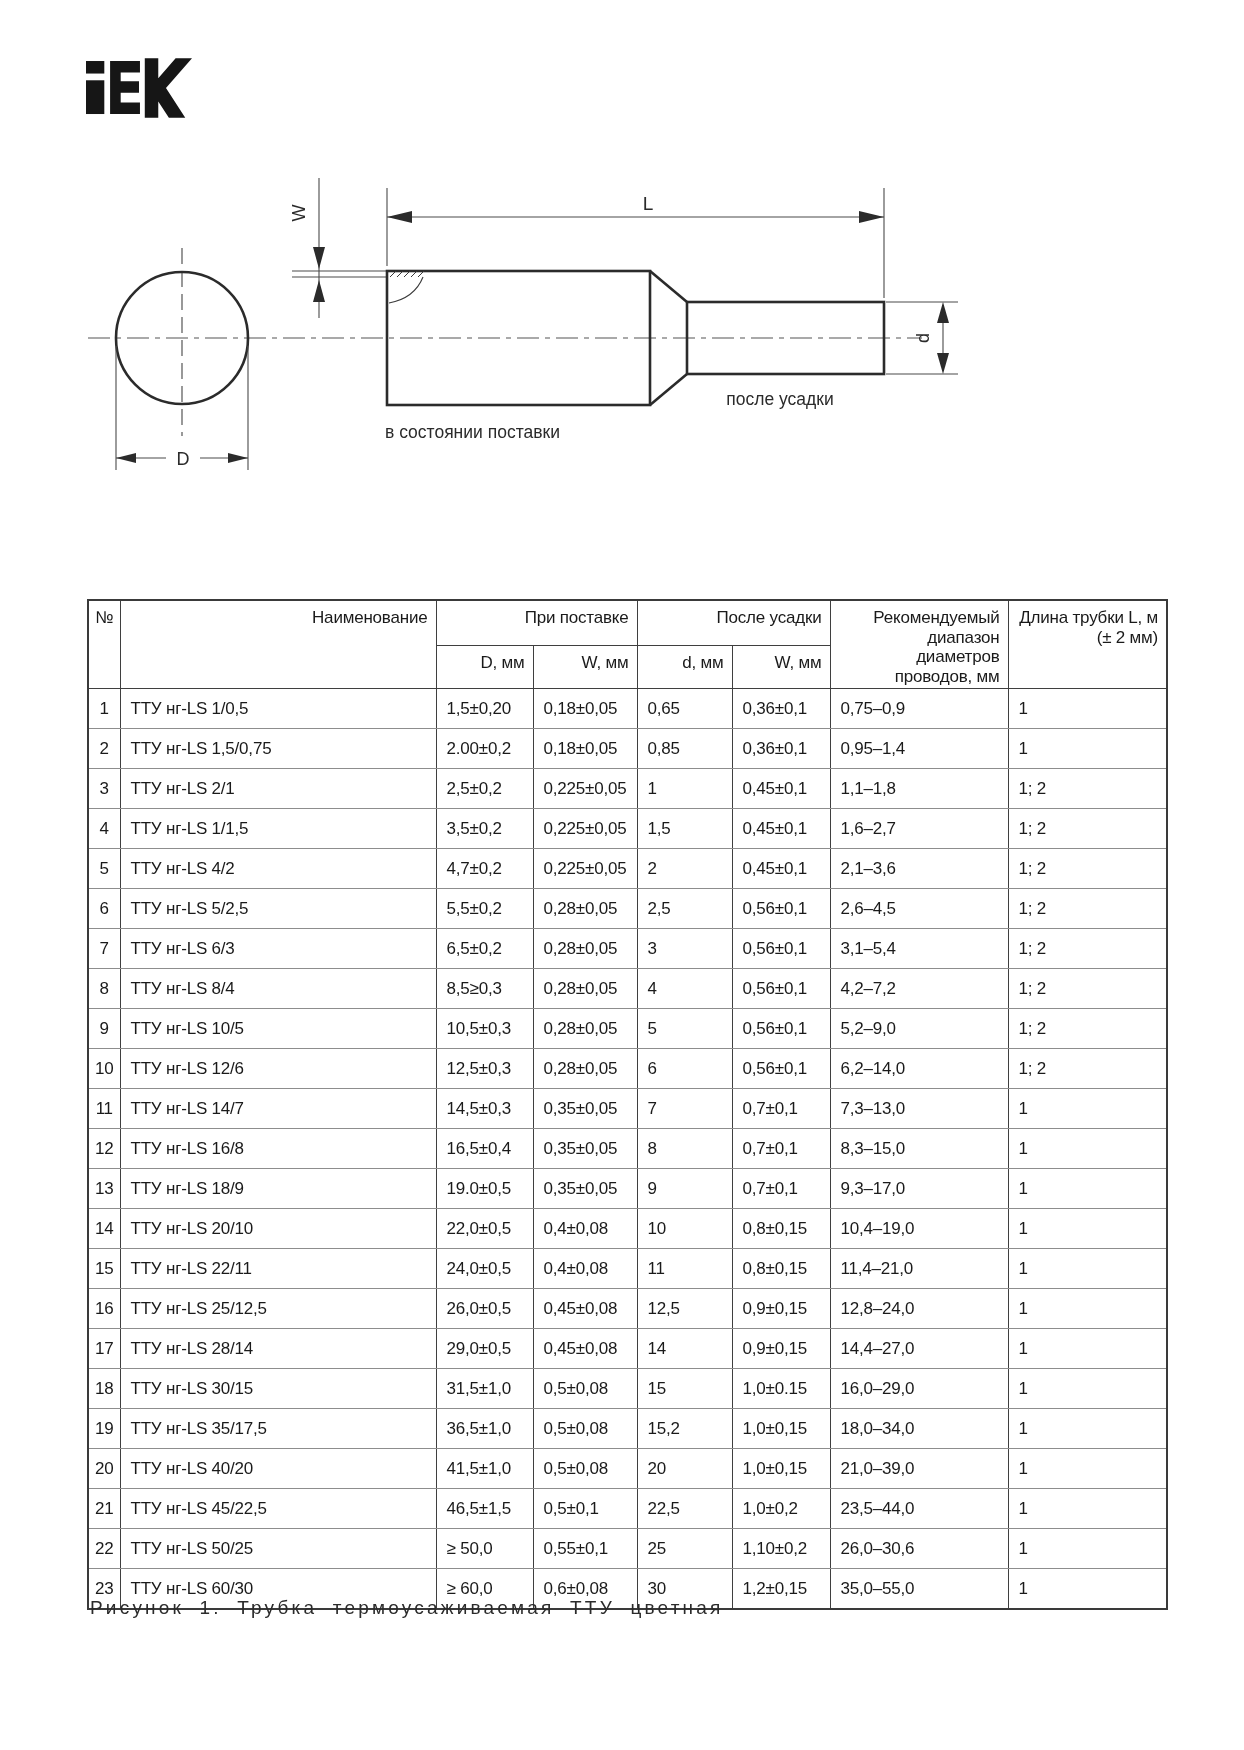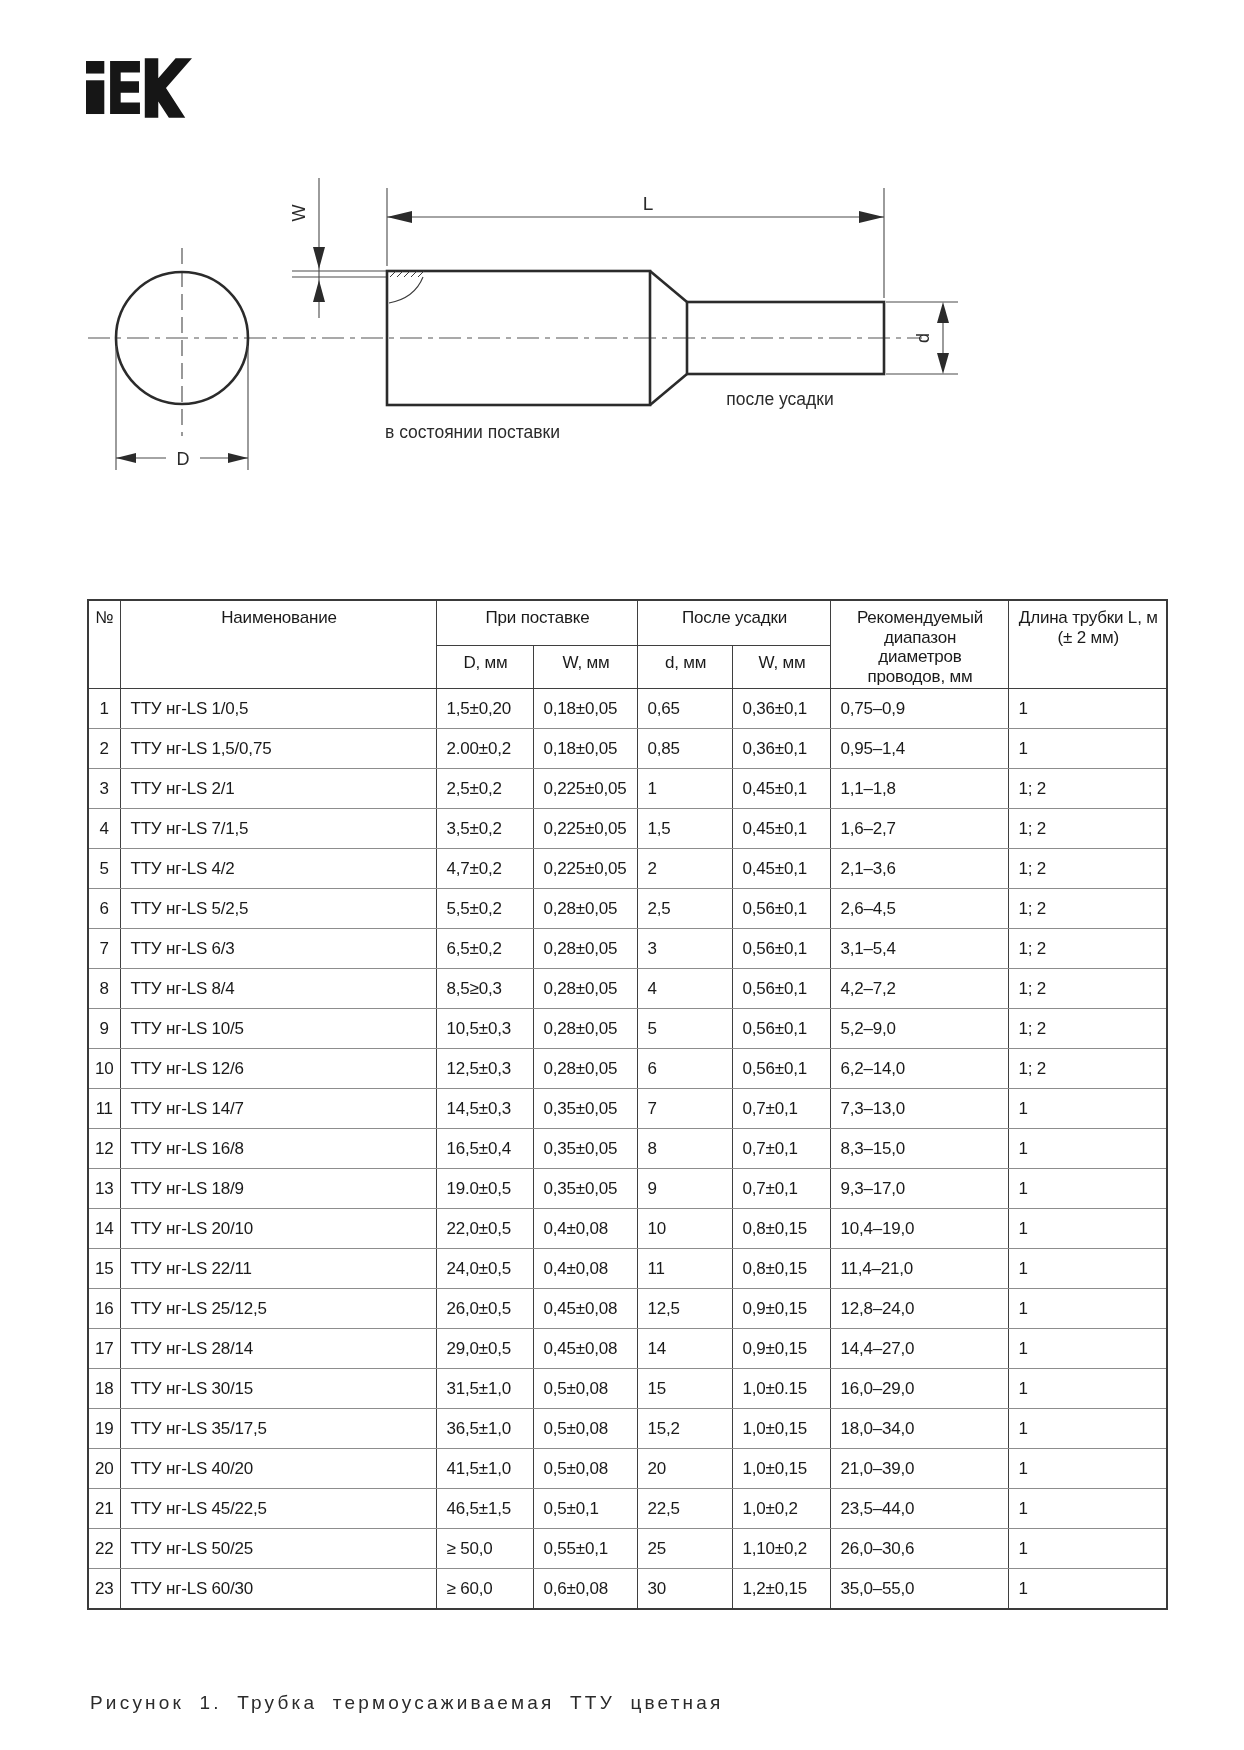--- a/index.html
+++ b/index.html
@@ -11,30 +11,30 @@
   .diagram{position:absolute;left:0;top:0;width:1244px;height:500px;}
   .diagram text{font-family:"Liberation Sans",sans-serif;fill:#2b2b2b;}
 
   table.spec{
     position:absolute;left:87px;top:599px;width:1079px;
     border-collapse:collapse;table-layout:fixed;
     font-size:17px;line-height:1.15;color:#1a1a1a;
   }
   table.spec{border:2px solid #3a3a3a;}
   .spec th,.spec td{border:1px solid #3f3f3f;font-weight:400;letter-spacing:-0.2px;}
-  .spec thead th{vertical-align:top;text-align:center;padding:7px 8px 2px 10px;}
+  .spec thead th{vertical-align:top;text-align:right;padding:7px 8px 2px 10px;}
   .spec thead tr.h1 th{height:30px;}
   .spec thead tr.h2 th{height:28px;}
   .spec tbody td{
     height:35px;padding:2px 8px 2px 10px;vertical-align:middle;
     border-top:1px solid #8d8d8d;border-bottom:1px solid #8d8d8d;
   }
   .spec .c-num{text-align:center;padding-left:2px;padding-right:2px;}
   .caption{
-    position:absolute;left:90px;top:1692px;font-size:19px;color:#2b2b2b;
+    position:absolute;left:90px;top:1597px;font-size:19px;color:#2b2b2b;
     letter-spacing:3.2px;word-spacing:7px;white-space:nowrap;
   }
 </style>
 </head>
 <body>
 
 <div class="page">
 
   <svg class="logo" viewBox="0 0 110 62" aria-hidden="true">
     <g fill="#161616">
@@ -153,21 +153,21 @@
       <td>ТТУ нг-LS 2/1</td>
       <td>2,5±0,2</td>
       <td>0,225±0,05</td>
       <td>1</td>
       <td>0,45±0,1</td>
       <td>1,1–1,8</td>
       <td>1; 2</td>
     </tr>
         <tr>
       <td class="c-num">4</td>
-      <td>ТТУ нг-LS 7/1,5</td>
+      <td>ТТУ нг-LS 1/1,5</td>
       <td>3,5±0,2</td>
       <td>0,225±0,05</td>
       <td>1,5</td>
       <td>0,45±0,1</td>
       <td>1,6–2,7</td>
       <td>1; 2</td>
     </tr>
         <tr>
       <td class="c-num">5</td>
       <td>ТТУ нг-LS 4/2</td>

